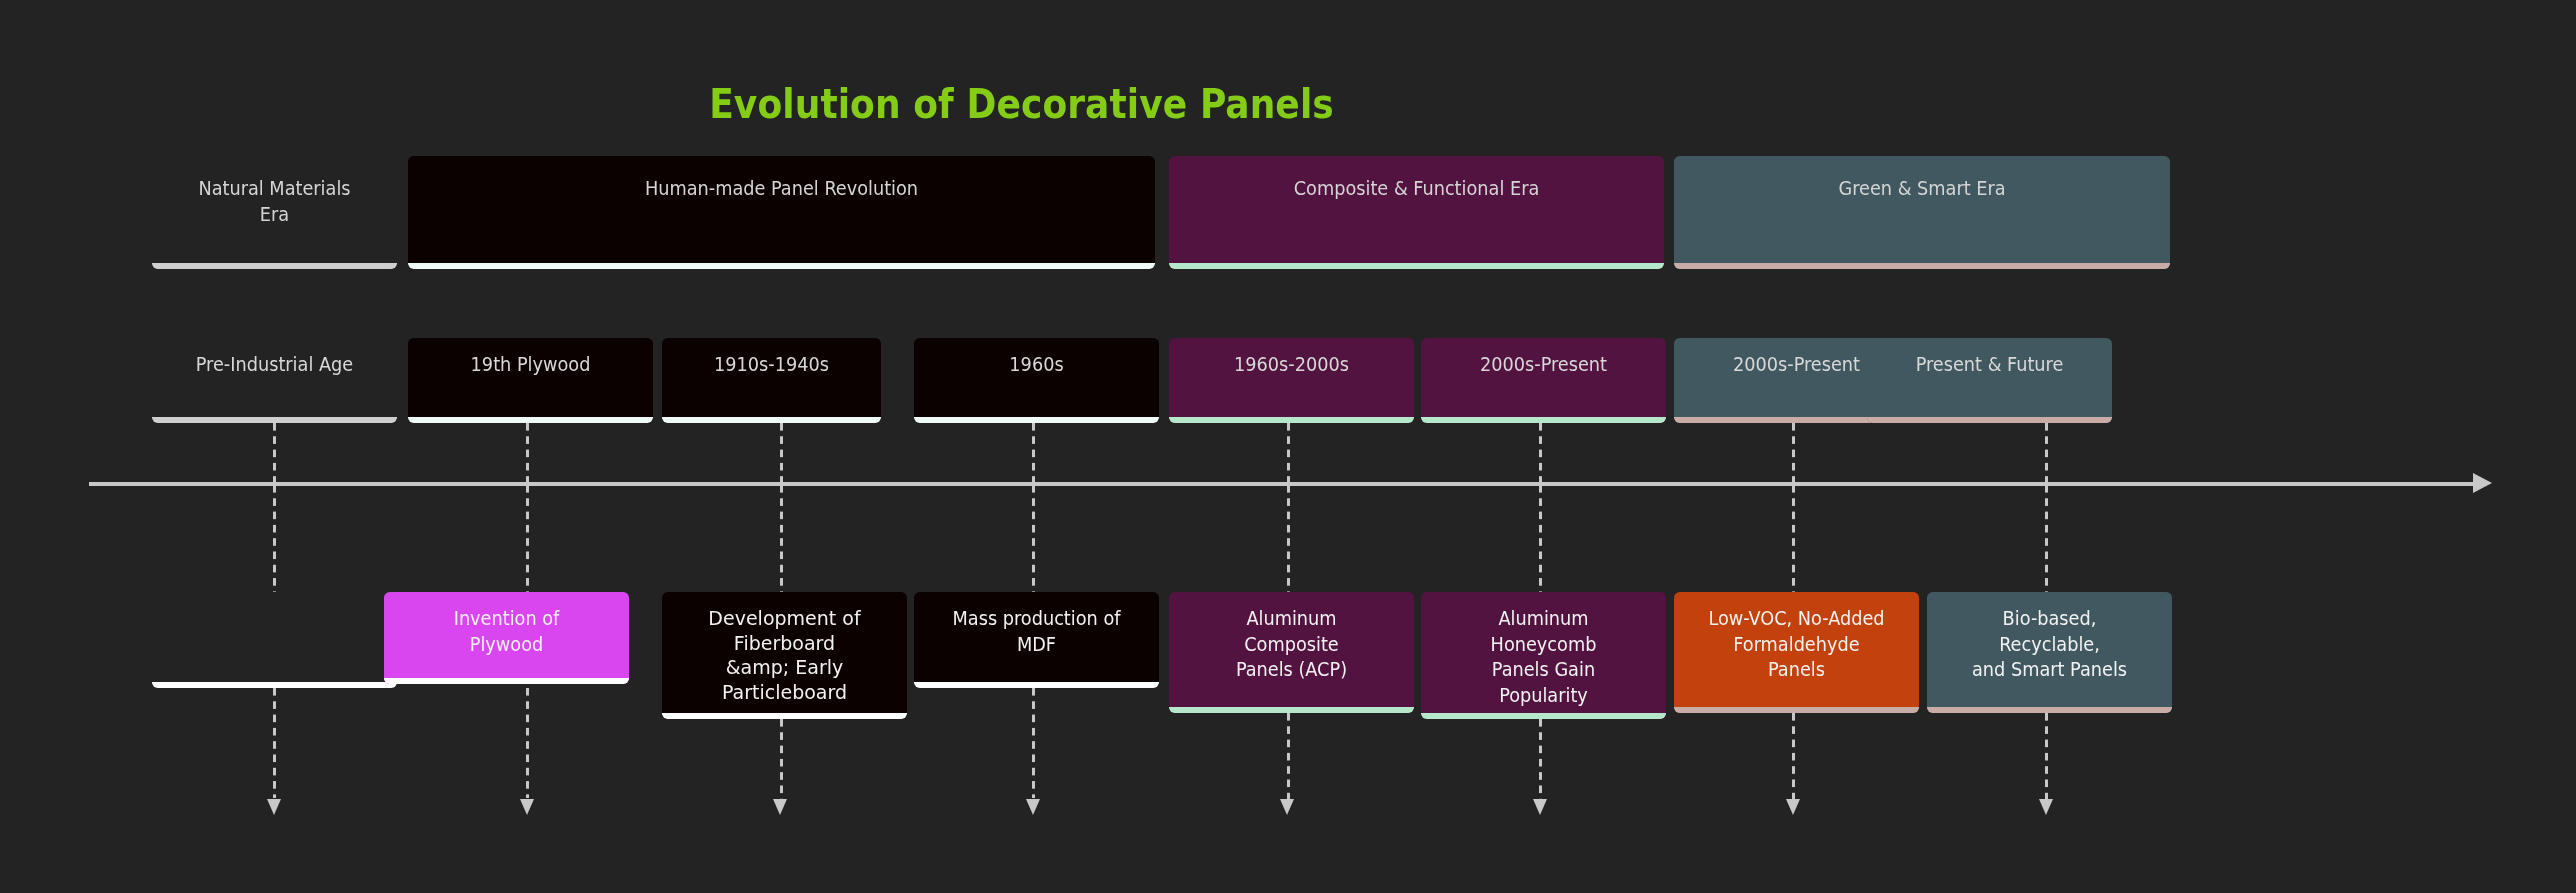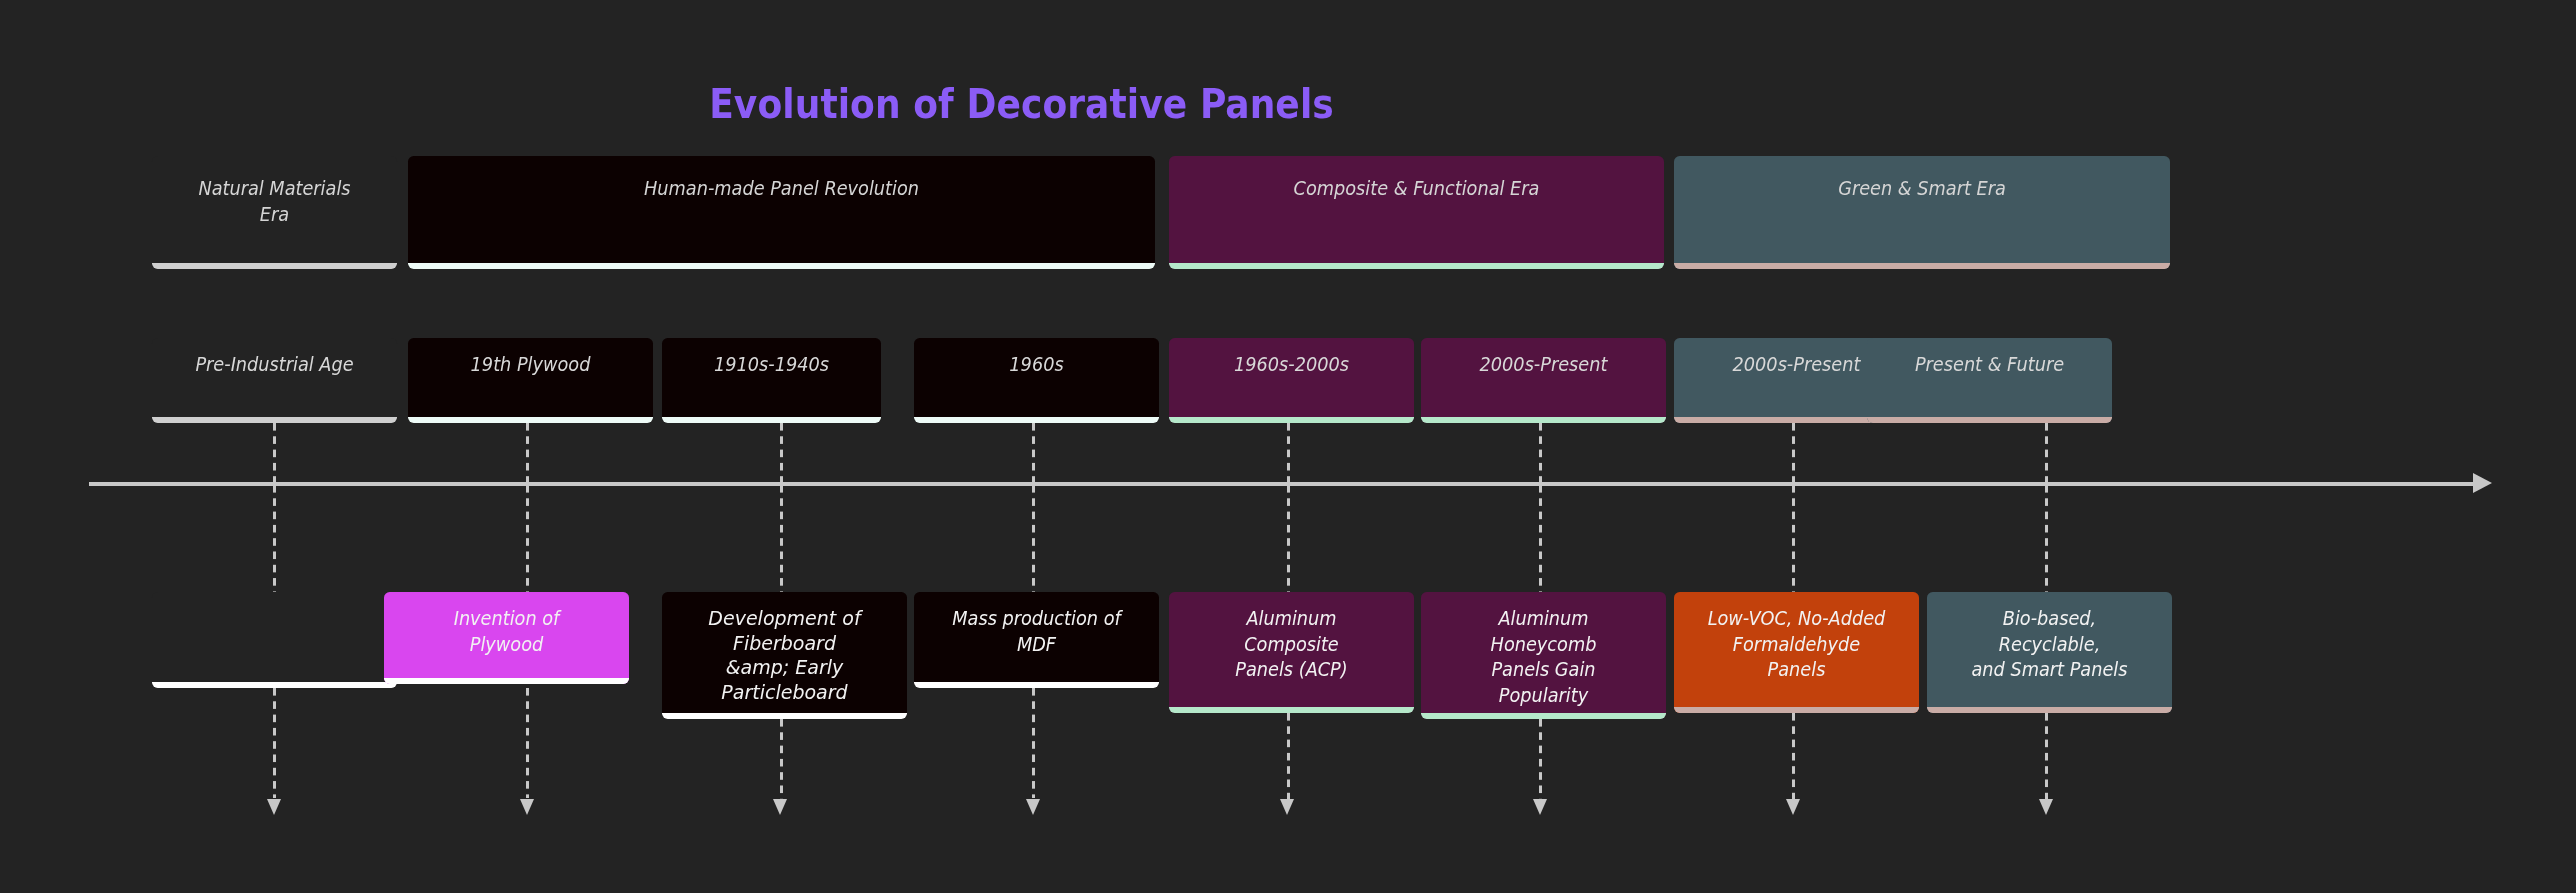--- a/index.html
+++ b/index.html
@@ -25,36 +25,35 @@
 
   
   .title {
     position: absolute;
     left: 0;
     top: 81px;
     width: 2043px;
     text-align: center;
     font-size: 40px;
     font-weight: bold;
-    color: #8b5cf6;
+    color: #84cc16;
     letter-spacing: 0.1px;
     font-family: "DejaVu Sans Condensed", "Liberation Sans Narrow", "Liberation Sans", sans-serif;
     white-space: nowrap;
   }
 
   
   .box {
     position: absolute;
     border-radius: 5.7px;
     box-sizing: border-box;
     overflow: hidden;
     display: flex;
     align-items: flex-start;
     justify-content: flex-end;
-    font-style: italic;
   }
   .box .label {
     width: 100%;
     text-align: center;
     line-height: 1.30;
     white-space: pre-line;
   }
   .box .underline {
     position: absolute;
     left: 0;

